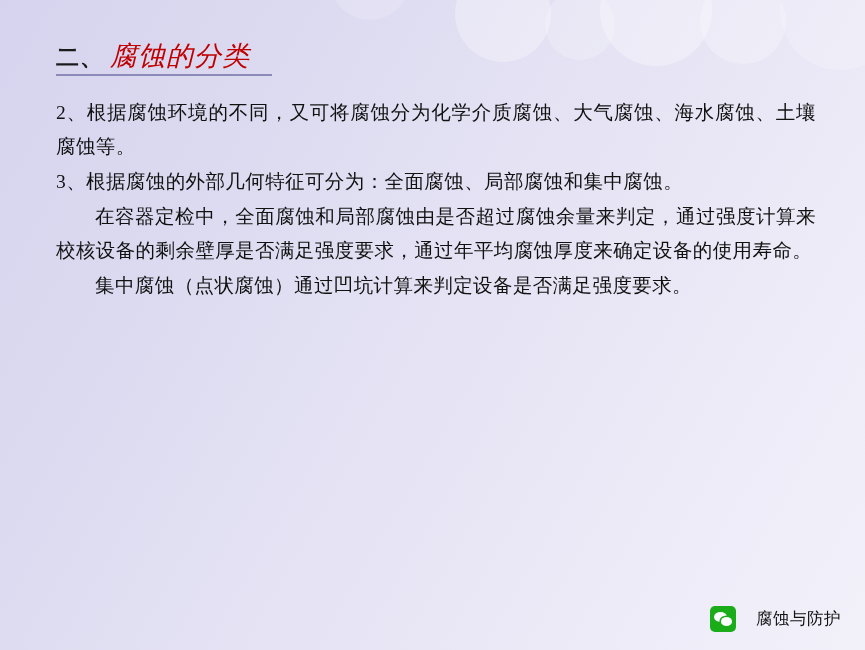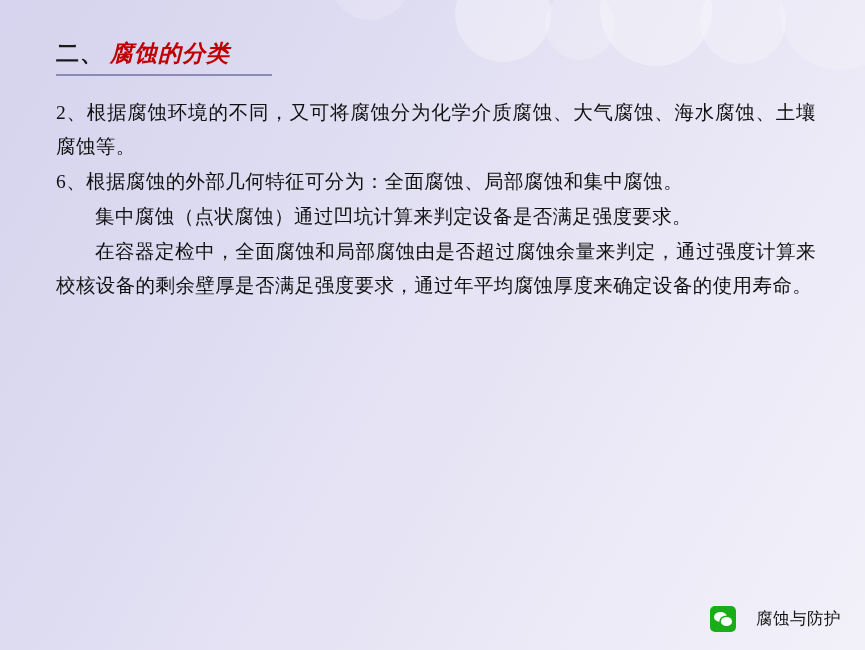--- a/index.html
+++ b/index.html
@@ -42,22 +42,22 @@
     gap: 6px;
     z-index: 3;
   }
   .title-num {
     font-size: 23px;
     font-weight: bold;
     color: #1a1a1a;
     letter-spacing: 1px;
   }
   .title-main {
-    font-size: 23px;
-    font-weight: bold;
+    font-size: 27px;
+    font-weight: normal;
     font-style: italic;
     color: #c00000;
     letter-spacing: 1px;
   }
   .title-underline {
     position: absolute;
     left: 56px;
     top: 74px;
     width: 216px;
     height: 2px;
@@ -145,23 +145,23 @@
   <div class="deco-circle c5"></div>
 
   <div class="title-row">
     <span class="title-num">二、</span>
     <span class="title-main">腐蚀的分类</span>
   </div>
   <div class="title-underline"></div>
 
   <div class="body-text">
     <p class="para hang">2、根据腐蚀环境的不同，又可将腐蚀分为化学介质腐蚀、大气腐蚀、海水腐蚀、土壤腐蚀等。</p>
-    <p class="para hang">6、根据腐蚀的外部几何特征可分为：全面腐蚀、局部腐蚀和集中腐蚀。</p>
+    <p class="para hang">3、根据腐蚀的外部几何特征可分为：全面腐蚀、局部腐蚀和集中腐蚀。</p>
+    <p class="para indent">在容器定检中，全面腐蚀和局部腐蚀由是否超过腐蚀余量来判定，通过强度计算来校核设备的剩余壁厚是否满足强度要求，通过年平均腐蚀厚度来确定设备的使用寿命。</p>
     <p class="para indent">集中腐蚀（点状腐蚀）通过凹坑计算来判定设备是否满足强度要求。</p>
-    <p class="para indent">在容器定检中，全面腐蚀和局部腐蚀由是否超过腐蚀余量来判定，通过强度计算来校核设备的剩余壁厚是否满足强度要求，通过年平均腐蚀厚度来确定设备的使用寿命。</p>
   </div>
 
   <div class="footer-logo">
     <span class="wechat-badge"></span>
     <span class="footer-name">腐蚀与防护</span>
   </div>
 
 </div>
 
 </body></html>

